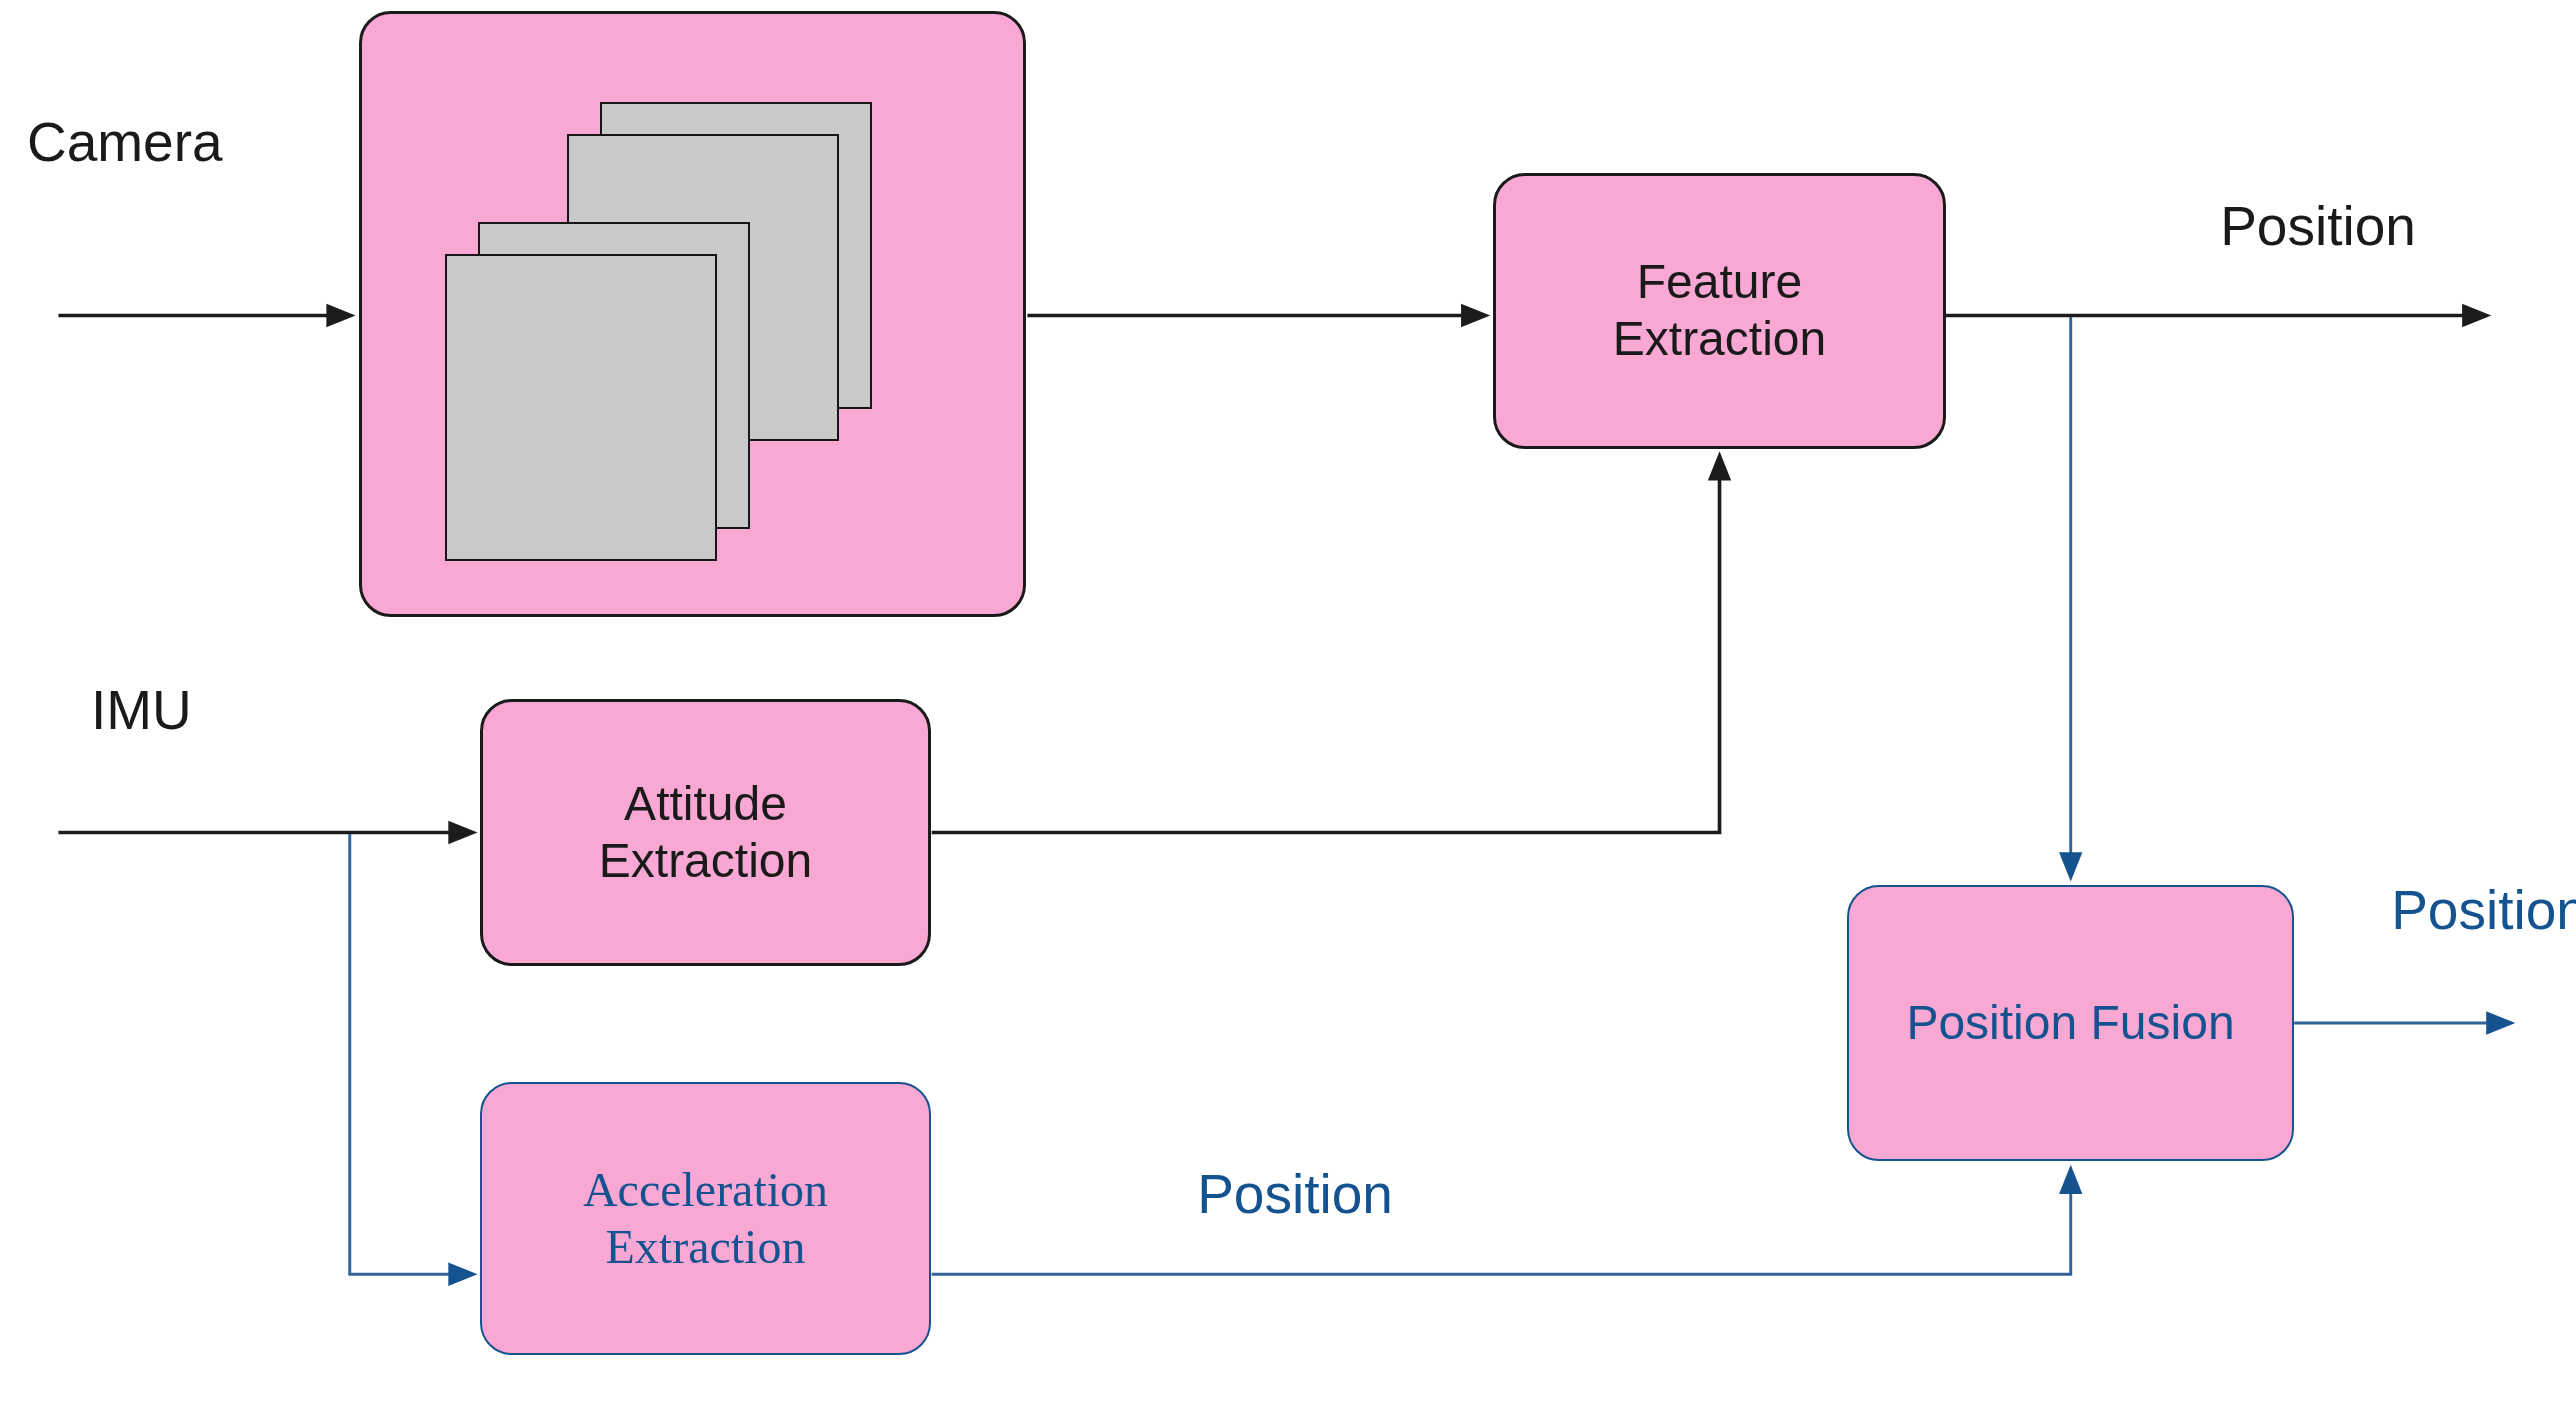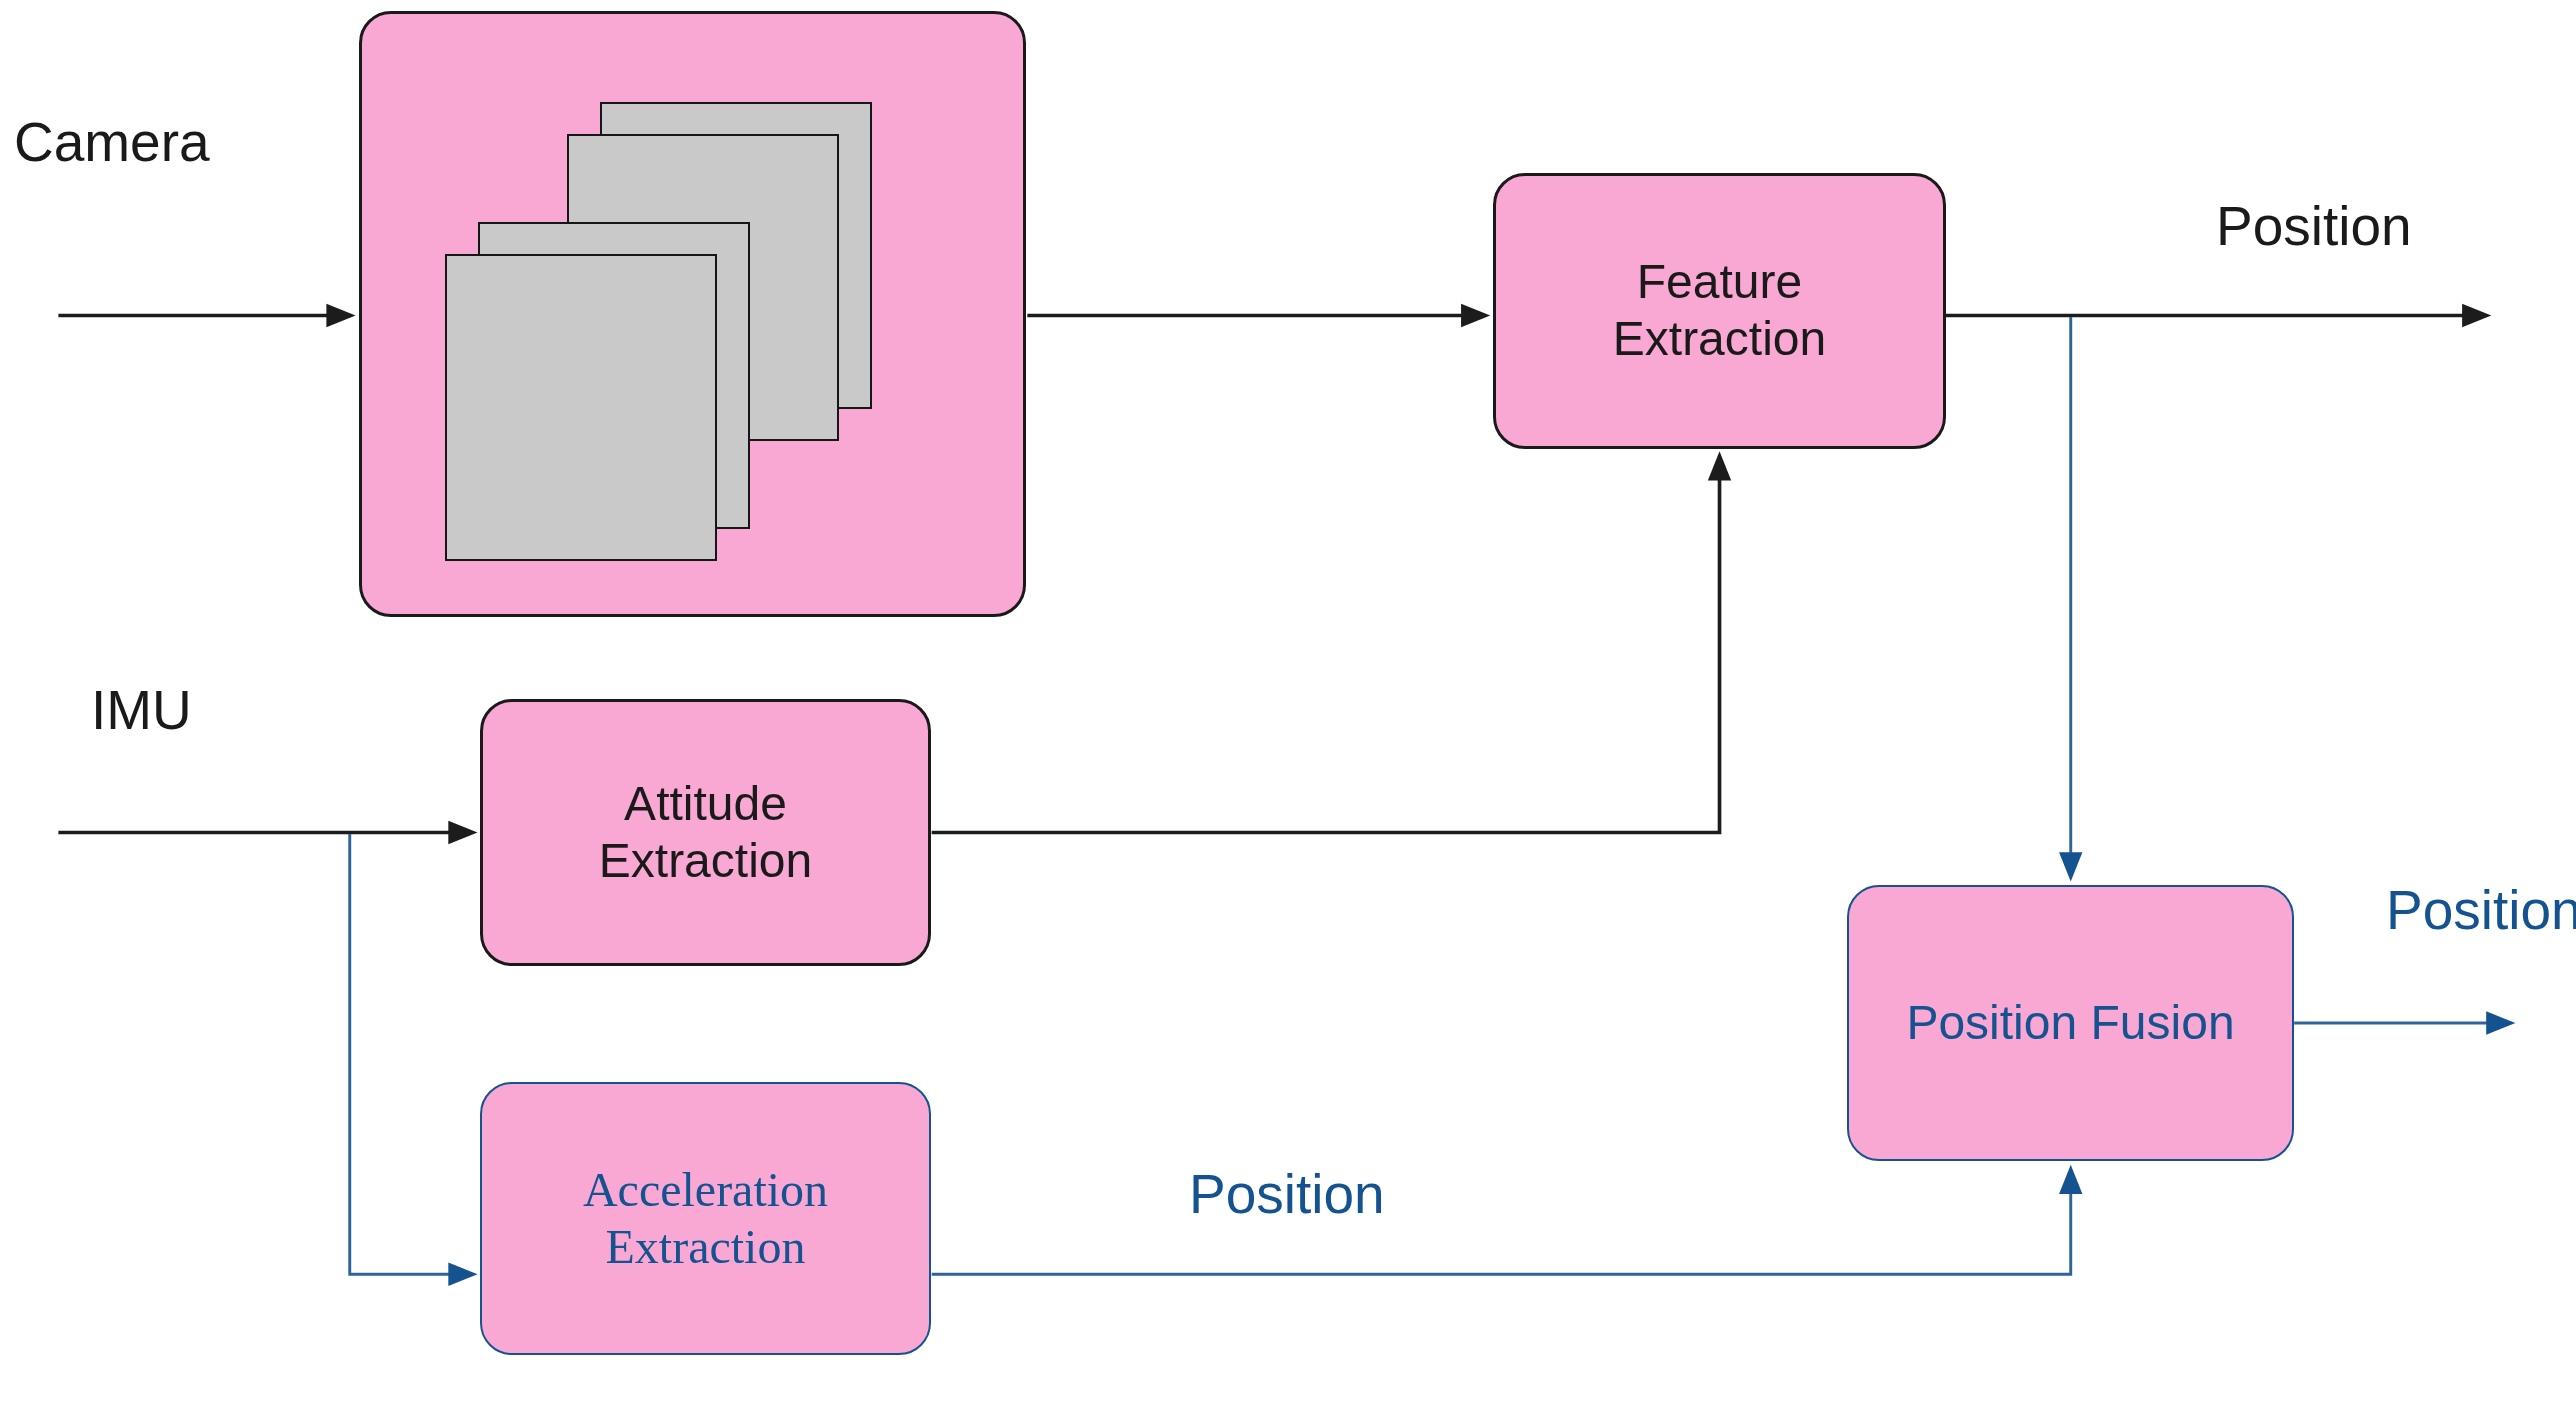--- a/index.html
+++ b/index.html
@@ -35,21 +35,21 @@
     box-sizing: border-box;
     background: #c9c9c9;
     border: 2.9px solid #161616;
   }
   .lbl {
     position: absolute;
     font-size: 55px;
     color: #1a1a1a;
     white-space: nowrap;
   }
-  .lbl-center { }
+  .lbl-center { text-align: center; }
   .lbl-blue { color: #14538f; }
   .conn-black { stroke: #1c1c1c; stroke-width: 5; fill: none; }
   .conn-blue  { stroke: #2f649b; stroke-width: 4; fill: none; }
   .head-black { fill: #1c1c1c; stroke: none; }
   .head-blue  { fill: #14538f; stroke: none; }
   .dash { stroke: #161616; stroke-width: 14; stroke-linecap: round; }
 </style>
 </head>
 <body>
 
@@ -107,21 +107,21 @@
 
   <div class="box box-blue" style="left:480px; top:1082px; width:451px; height:273px;font-family:Liberation Serif, serif;">
     <span>Acceleration</span>
     <span>Extraction</span>
   </div>
 
   <div class="box box-blue" style="left:1847px; top:885px; width:447px; height:276px;">
     <span>Position Fusion</span>
   </div>
 
-  <div class="lbl" style="left:14px; top:110px;text-align:center;">Camera</div>
+  <div class="lbl" style="left:27px; top:110px;text-align:center;">Camera</div>
 
   <div class="lbl" style="left:91px; top:678px;">IMU</div>
 
   <div class="lbl lbl-center" style="left:2216px; top:194px; width:204px;">Position</div>
 
   <div class="lbl lbl-center lbl-blue" style="left:1189px; top:1162px; width:212px;">Position</div>
 
   <div class="lbl lbl-center lbl-blue" style="left:2386px; top:878px; width:206px;">Position</div>
 
 </div>

